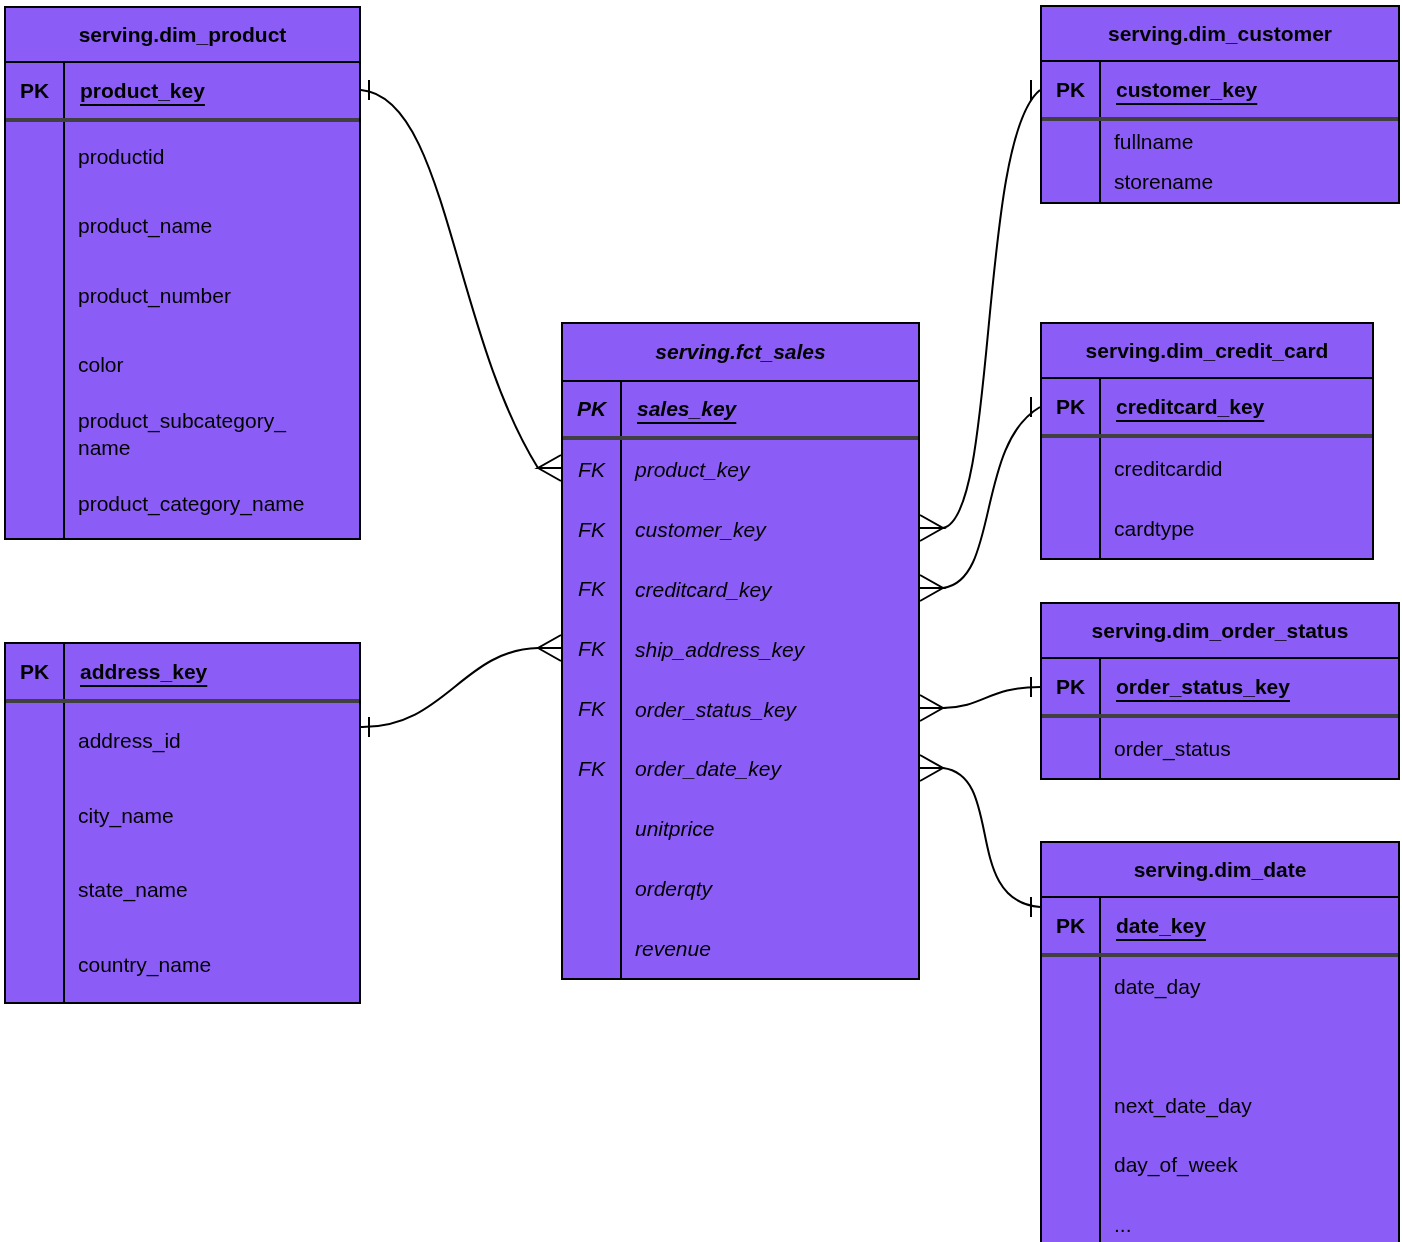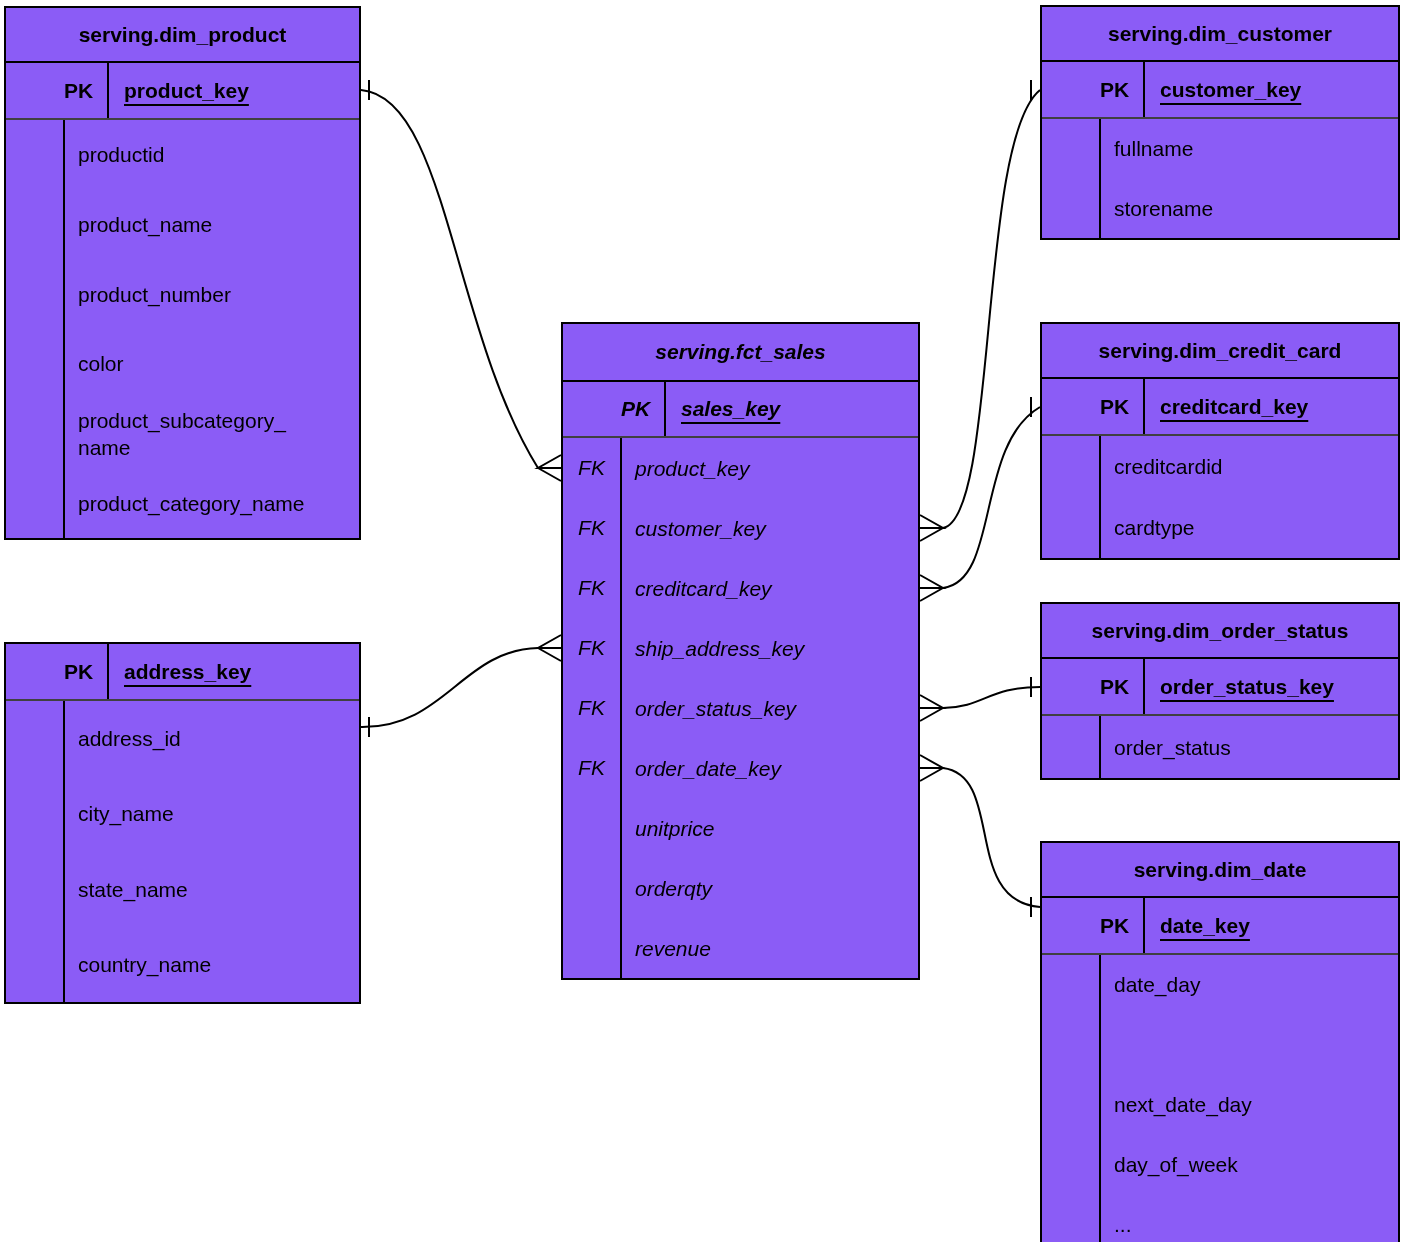--- a/index.html
+++ b/index.html
@@ -33,23 +33,22 @@
     border-bottom: 2px solid #000000;
     display: flex;
     align-items: center;
     justify-content: center;
     font-size: 21px;
     font-weight: bold;
     white-space: nowrap;
   }
   .tbl-pkrow {
     flex: 0 0 55px;
-    border-bottom: 2px solid #404040;
-    display: flex;
-    padding-left: 44px;
+    border-bottom: 4px solid #404040;
+    display: flex;
   }
   .keycol {
     flex: 0 0 57px;
     width: 57px;
     border-right: 2px solid #000000;
     display: flex;
     align-items: center;
     justify-content: center;
     font-size: 21px;
   }
@@ -156,21 +155,21 @@
           <div class="fname">product_subcategory_
 name</div>
         </div>
       <div class="frow">
           <div class="fk"></div>
           <div class="fname">product_category_name</div>
         </div>
     </div>
   </div>
 
-  <div class="tbl t1" style="left:1040px;top:5px;width:360px;height:235px;">
+  <div class="tbl t1" style="left:1040px;top:5px;width:360px;height:199px;">
     <div class="tbl-title">serving.dim_customer</div>
     <div class="tbl-pkrow">
       <div class="keycol">PK</div>
       <div class="pk-field">
           <span>customer_key</span>
         </div>
     </div>
     <div class="tbl-fields">
       <div class="frow">
           <div class="fk"></div>
@@ -224,21 +223,21 @@
           <div class="fk"></div>
           <div class="fname">orderqty</div>
         </div>
       <div class="frow">
           <div class="fk"></div>
           <div class="fname">revenue</div>
         </div>
     </div>
   </div>
 
-  <div class="tbl t3" style="left:1040px;top:322px;width:360px;height:238px;">
+  <div class="tbl t3" style="left:1040px;top:322px;width:334px;height:238px;">
     <div class="tbl-title">serving.dim_credit_card</div>
     <div class="tbl-pkrow">
       <div class="keycol">PK</div>
       <div class="pk-field">
           <span>creditcard_key</span>
         </div>
     </div>
     <div class="tbl-fields">
       <div class="frow">
           <div class="fk"></div>

